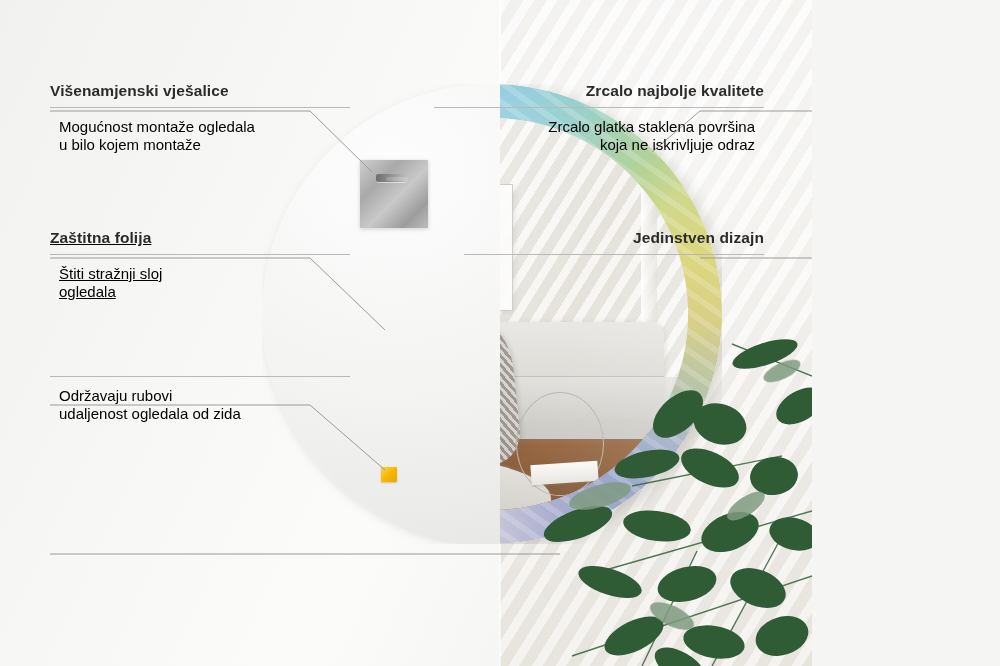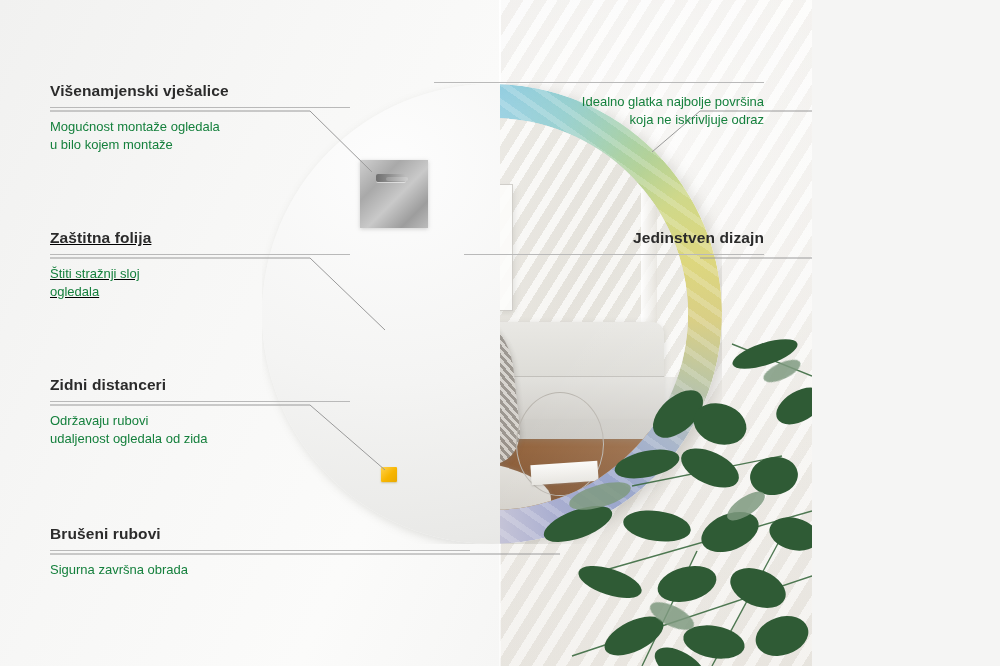--- a/index.html
+++ b/index.html
@@ -188,21 +188,21 @@
   .label{position:absolute;}
   .label h3{
     margin:0 0 7px 0;
     font-size:15.5px;font-weight:bold;color:#2b2b2b;letter-spacing:.1px;
     white-space:nowrap;
   }
   .label .rule{
     height:1px;background:#b9b9b9;margin-bottom:10px;
   }
   .label p{
-    margin:0;font-size:13px;line-height:17.5px;color:#15803d;font-weight:normal;
+    margin:9px;font-size:15px;line-height:17.5px;color:#000000;font-weight:normal;
   }
   .label.left{text-align:left;}
   .label.right{text-align:right;}
 
   #lbl-hangers{left:50px;top:82px;width:300px;}
   #lbl-film{left:50px;top:229px;width:300px;text-decoration:underline;}
   #lbl-spacers{left:50px;top:376px;width:300px;}
   #lbl-edges{left:50px;top:525px;width:420px;}
 
   #lbl-quality{right:48px;top:82px;width:330px;}
@@ -292,38 +292,33 @@
   <div class="label left" id="lbl-film">
     <h3>Zaštitna folija</h3>
     <div class="rule"></div>
     <p>
       <span>Štiti stražnji sloj</span><br>
       <span>ogledala</span>
     </p>
   </div>
 
   <div class="label left" id="lbl-spacers">
-    <h3>Zidni distanceri</h3>
     <div class="rule"></div>
     <p>
       <span>Održavaju rubovi</span><br>
       <span>udaljenost ogledala od zida</span>
     </p>
   </div>
 
-  <div class="label left" id="lbl-edges">
-    <h3>Brušeni rubovi</h3>
-    <div class="rule"></div>
-    <p>Sigurna završna obrada</p>
-  </div>
 
   <div class="label right" id="lbl-quality">
+    <h3>Zrcalo najbolje kvalitete</h3>
     <div class="rule"></div>
     <p>
-      <span>Idealno glatka najbolje površina</span><br>
+      <span>Zrcalo glatka staklena površina</span><br>
       <span>koja ne iskrivljuje odraz</span>
     </p>
   </div>
 
   <div class="label right" id="lbl-design">
     <h3>Jedinstven dizajn</h3>
     <div class="rule"></div>
   </div>
 
   <svg class="foliage" viewBox="0 0 330 330">

